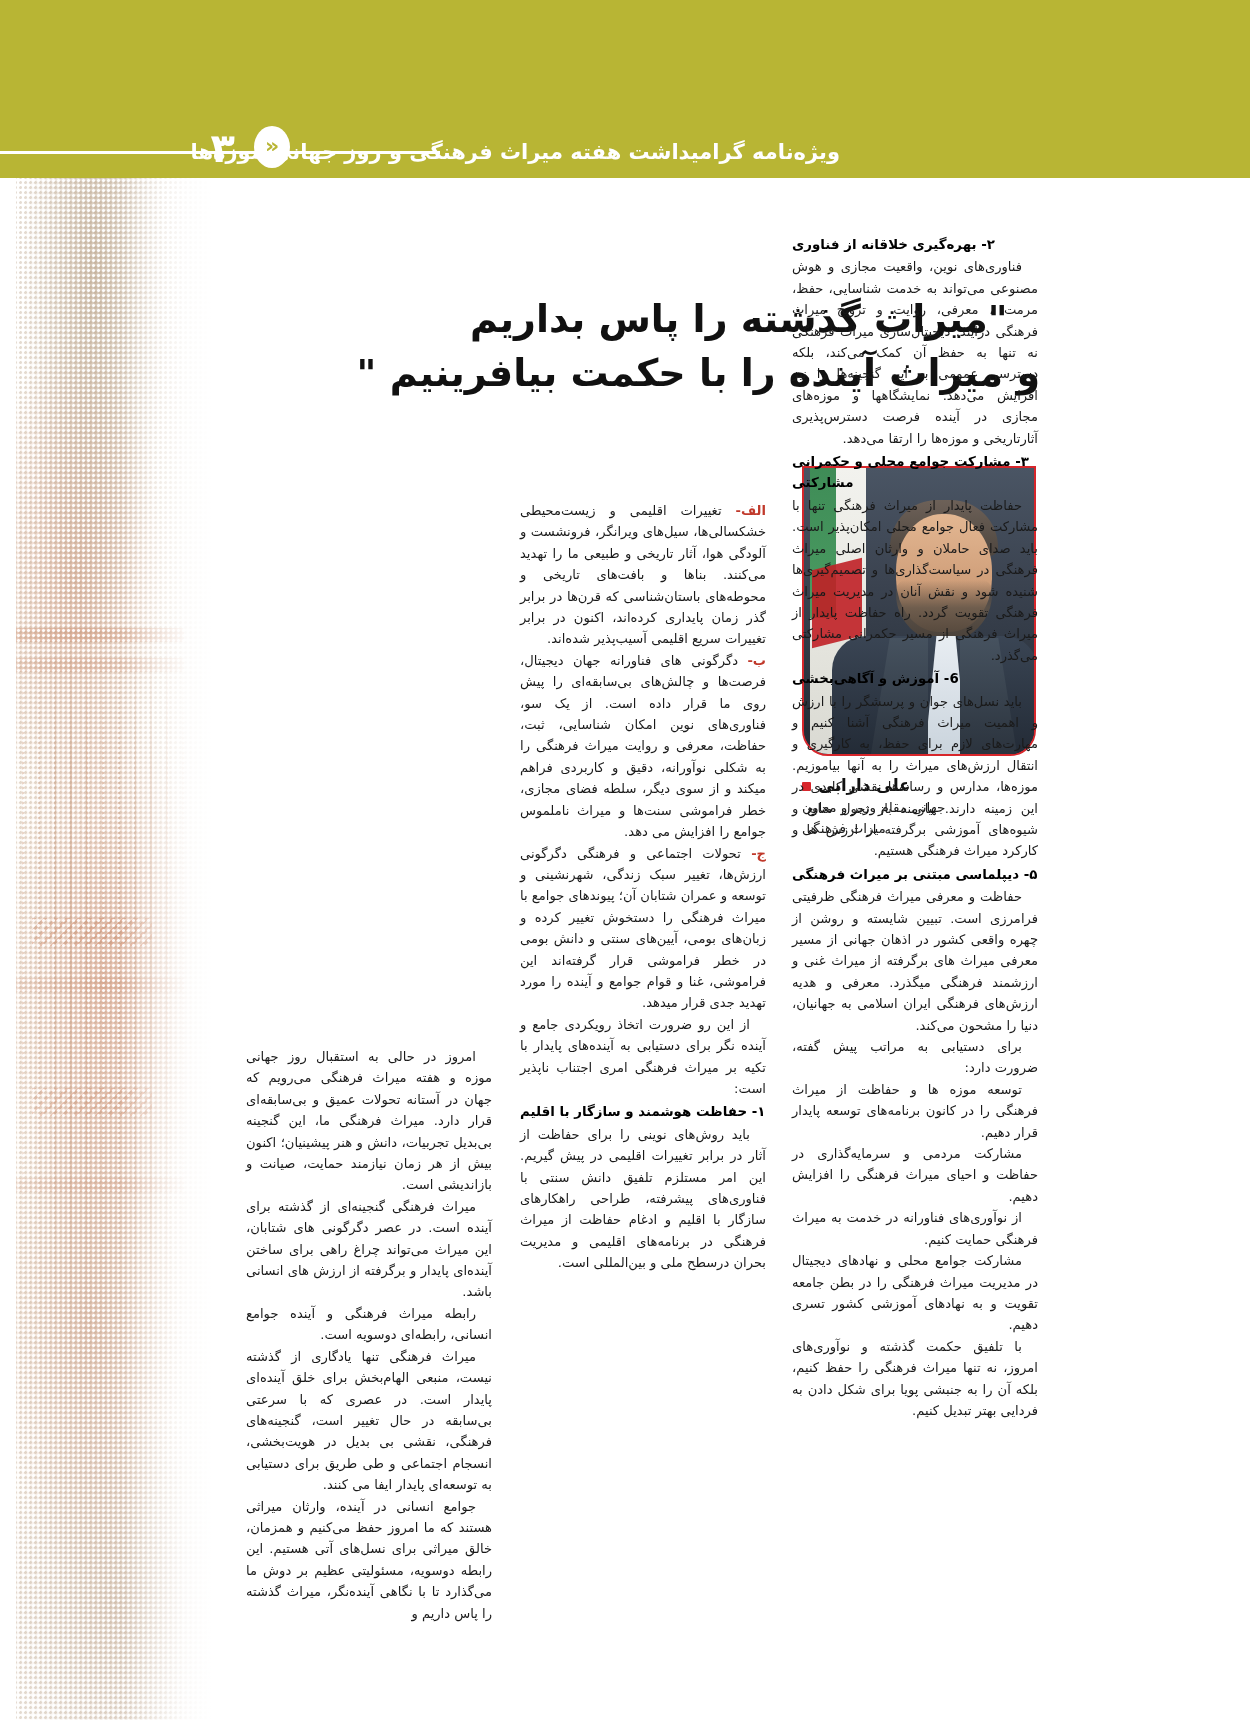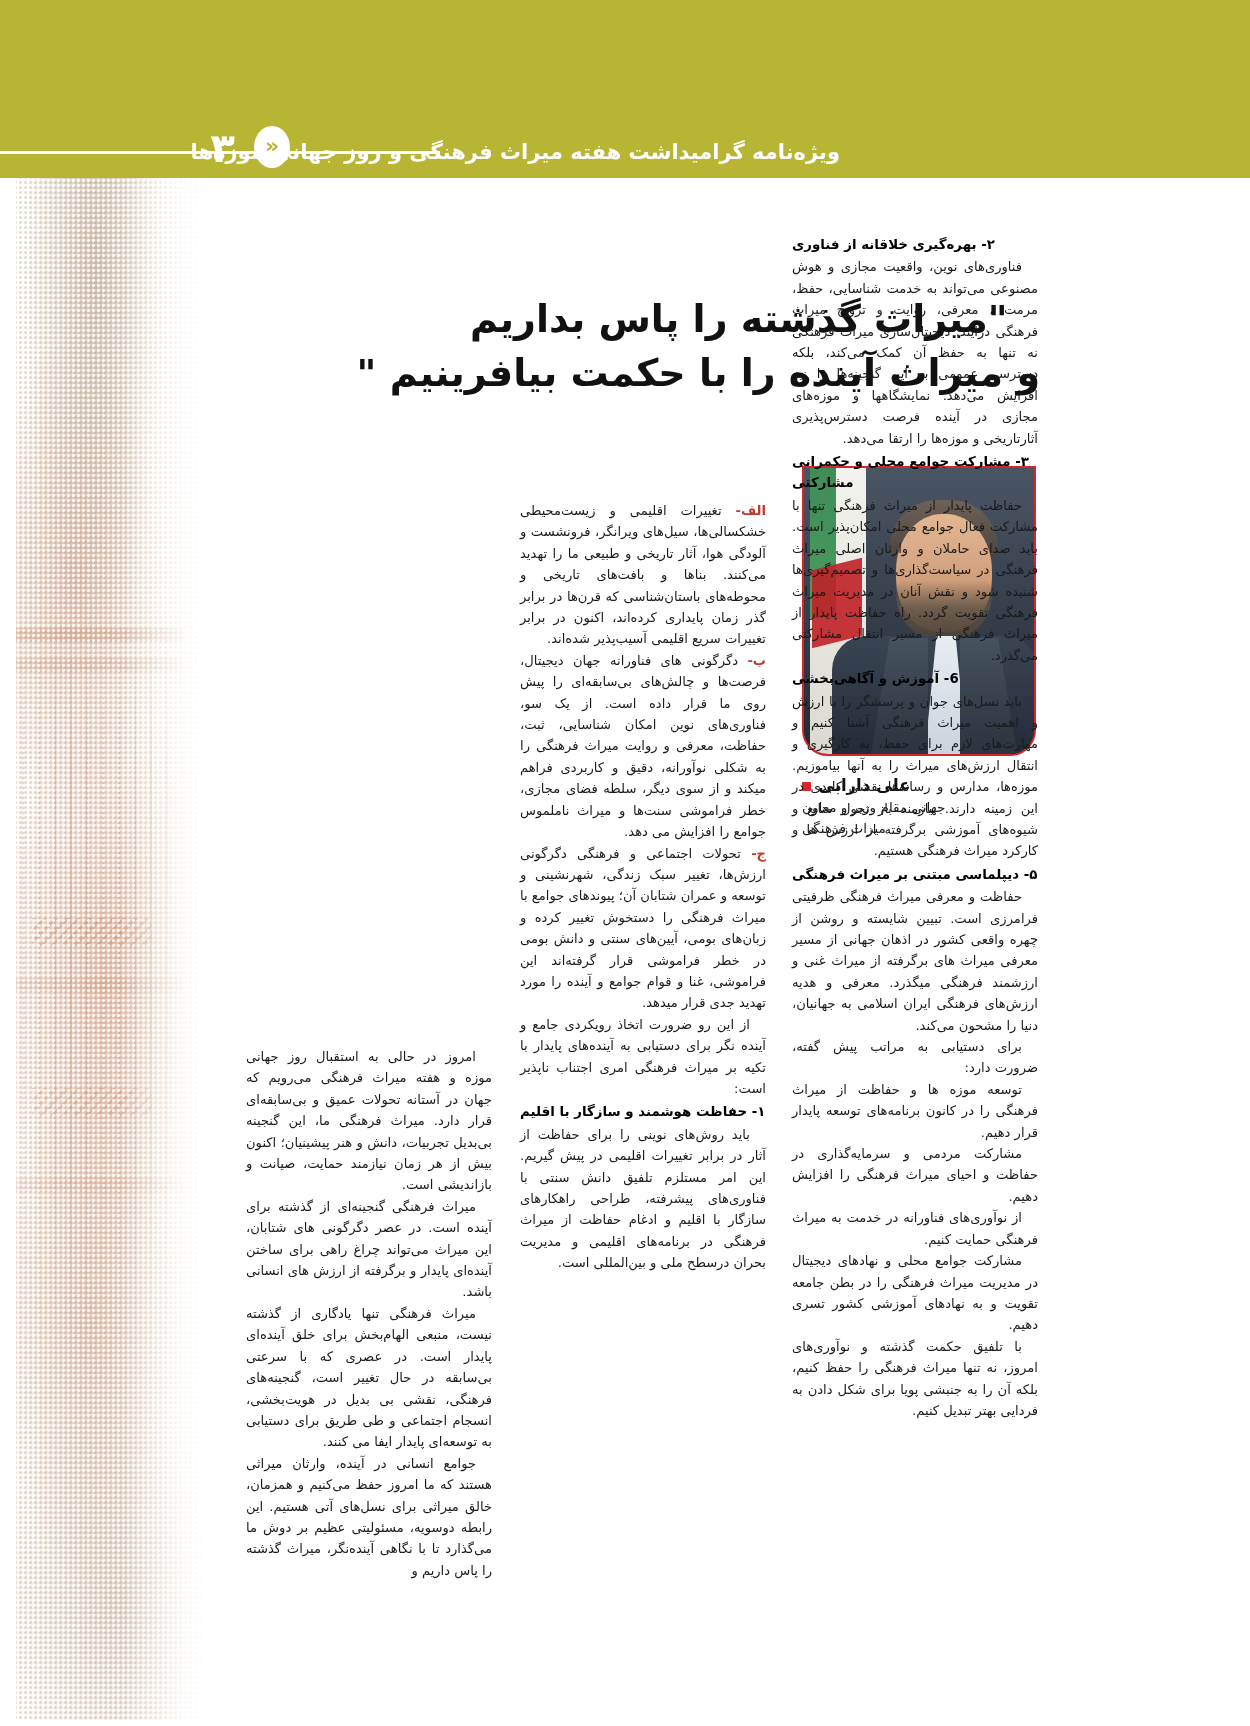--- a/index.html
+++ b/index.html
@@ -421,21 +421,21 @@
       <div class="role">میراث فرهنگی</div>
     </div>
   </div>
 
   <div class="columns">
 
     <div class="col col-right">
       <h3>۲- بهره‌گیری خلاقانه از فناوری</h3>
       <p>فناوری‌های نوین، واقعیت مجازی و هوش مصنوعی می‌تواند به خدمت شناسایی، حفظ، مرمت ، معرفی، روایت و ترویج میراث فرهنگی درآیند. دیجیتال‌سازی میراث فرهنگی نه تنها به حفظ آن کمک می‌کند، بلکه دسترسی عمومی به این گنجینه‌ها را نیز افزایش می‌دهد. نمایشگاهها و موزه‌های مجازی در آینده فرصت دسترس‌پذیری آثارتاریخی و موزه‌ها را ارتقا می‌دهد.</p>
       <h3>۳- مشارکت جوامع محلی و حکمرانی مشارکتی</h3>
-      <p>حفاظت پایدار از میراث فرهنگی تنها با مشارکت فعال جوامع محلی امکان‌پذیر است. باید صدای حاملان و وارثان اصلی میراث فرهنگی در سیاست‌گذاری‌ها و تصمیم‌گیری‌ها شنیده شود و نقش آنان در مدیریت میراث فرهنگی تقویت گردد. راه حفاظت پایدار از میراث فرهنگی از مسیر انتقال مشارکتی می‌گذرد.</p>
+      <p>حفاظت پایدار از میراث فرهنگی تنها با مشارکت فعال جوامع محلی امکان‌پذیر است. باید صدای حاملان و وارثان اصلی میراث فرهنگی در سیاست‌گذاری‌ها و تصمیم‌گیری‌ها شنیده شود و نقش آنان در مدیریت میراث فرهنگی تقویت گردد. راه حفاظت پایدار از میراث فرهنگی از مسیر حکمرانی مشارکتی می‌گذرد.</p>
       <h3>6- آموزش و آگاهی‌بخشی</h3>
       <p>باید نسل‌های جوان و پرسشگر را با ارزش و اهمیت میراث فرهنگی آشنا کنیم و مهارت‌های لازم برای حفظ، به کارگیری و انتقال ارزش‌های میراث را به آنها بیاموزیم. موزه‌ها، مدارس و رسانه‌ها نقشی کلیدی در این زمینه دارند. نیازمند باز تحول منابع و شیوه‌های آموزشی برگرفته از ارزش ها و کارکرد میراث فرهنگی هستیم.</p>
       <h3>۵- دیپلماسی مبتنی بر میراث فرهنگی</h3>
       <p>حفاظت و معرفی میراث فرهنگی ظرفیتی فرامرزی است. تبیین شایسته و روشن از چهره واقعی کشور در اذهان جهانی از مسیر معرفی میراث های برگرفته از میراث غنی و ارزشمند فرهنگی میگذرد. معرفی و هدیه ارزش‌های فرهنگی ایران اسلامی به جهانیان، دنیا را مشحون می‌کند.</p>
       <p>برای دستیابی به مراتب پیش گفته، ضرورت دارد:</p>
       <p>توسعه موزه ها و حفاظت از میراث فرهنگی را در کانون برنامه‌های توسعه پایدار قرار دهیم.</p>
       <p>مشارکت مردمی و سرمایه‌گذاری در حفاظت و احیای میراث فرهنگی را افزایش دهیم.</p>
       <p>از نوآوری‌های فناورانه در خدمت به میراث فرهنگی حمایت کنیم.</p>
       <p>مشارکت جوامع محلی و نهادهای دیجیتال در مدیریت میراث فرهنگی را در بطن جامعه تقویت و به نهادهای آموزشی کشور تسری دهیم.</p>
       <p>با تلفیق حکمت گذشته و نوآوری‌های امروز، نه تنها میراث فرهنگی را حفظ کنیم، بلکه آن را به جنبشی پویا برای شکل دادن به فردایی بهتر تبدیل کنیم.</p>
@@ -447,20 +447,21 @@
       <p class="noind"><span class="lbl">ج-</span><span> تحولات اجتماعی و فرهنگی دگرگونی ارزش‌ها، تغییر سبک زندگی، شهرنشینی و توسعه و عمران شتابان آن؛ پیوندهای جوامع با میراث فرهنگی را دستخوش تغییر کرده و زبان‌های بومی، آیین‌های سنتی و دانش بومی در خطر فراموشی قرار گرفته‌اند این فراموشی، غنا و قوام جوامع و آینده را مورد تهدید جدی قرار میدهد.</span></p>
       <p>از این رو ضرورت اتخاذ رویکردی جامع و آینده نگر برای دستیابی به آینده‌های پایدار با تکیه بر میراث فرهنگی امری اجتناب ناپذیر است:</p>
       <h3>۱- حفاظت هوشمند و سازگار با اقلیم</h3>
       <p>باید روش‌های نوینی را برای حفاظت از آثار در برابر تغییرات اقلیمی در پیش گیریم. این امر مستلزم تلفیق دانش سنتی با فناوری‌های پیشرفته، طراحی راهکارهای سازگار با اقلیم و ادغام حفاظت از میراث فرهنگی در برنامه‌های اقلیمی و مدیریت بحران درسطح ملی و بین‌المللی است.</p>
     </div>
 
     <div class="col col-left" style="top:268px;height:1250px">
       <div style="height:546px"></div>
       <p>امروز در حالی به استقبال روز جهانی موزه و هفته میراث فرهنگی می‌رویم که جهان در آستانه تحولات عمیق و بی‌سابقه‌ای قرار دارد. میراث فرهنگی ما، این گنجینه بی‌بدیل تجربیات، دانش و هنر پیشینیان؛ اکنون بیش از هر زمان نیازمند حمایت، صیانت و بازاندیشی است.</p>
       <p>میراث فرهنگی گنجینه‌ای از گذشته برای آینده است. در عصر دگرگونی های شتابان، این میراث می‌تواند چراغ راهی برای ساختن آینده‌ای پایدار و برگرفته از ارزش های انسانی باشد.</p>
+      <p>رابطه میراث فرهنگی و آینده جوامع انسانی، رابطه‌ای دوسویه است.</p>
       <p>میراث فرهنگی تنها یادگاری از گذشته نیست، منبعی الهام‌بخش برای خلق آینده‌ای پایدار است. در عصری که با سرعتی بی‌سابقه در حال تغییر است، گنجینه‌های فرهنگی، نقشی بی بدیل در هویت‌بخشی، انسجام اجتماعی و طی طریق برای دستیابی به توسعه‌ای پایدار ایفا می کنند.</p>
       <p>جوامع انسانی در آینده، وارثان میراثی هستند که ما امروز حفظ می‌کنیم و همزمان، خالق میراثی برای نسل‌های آتی هستیم. این رابطه دوسویه، مسئولیتی عظیم بر دوش ما می‌گذارد تا با نگاهی آینده‌نگر، میراث گذشته را پاس داریم و</p>
     </div>
 
   </div>
 
   <div class="bottom-edge"></div>
 </div>
 
 </body></html>

